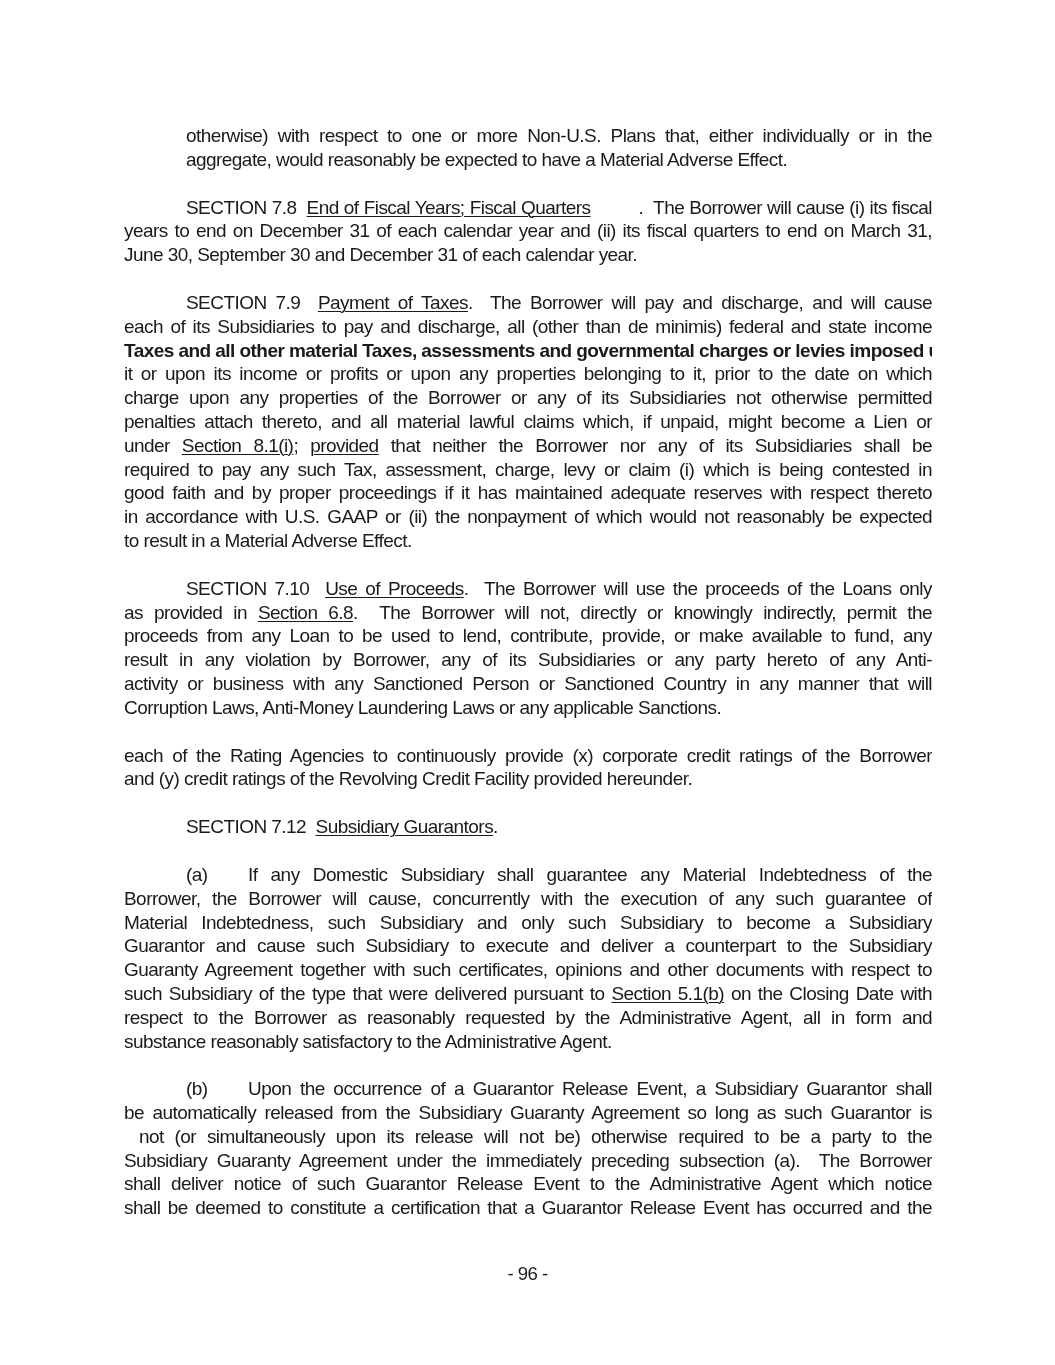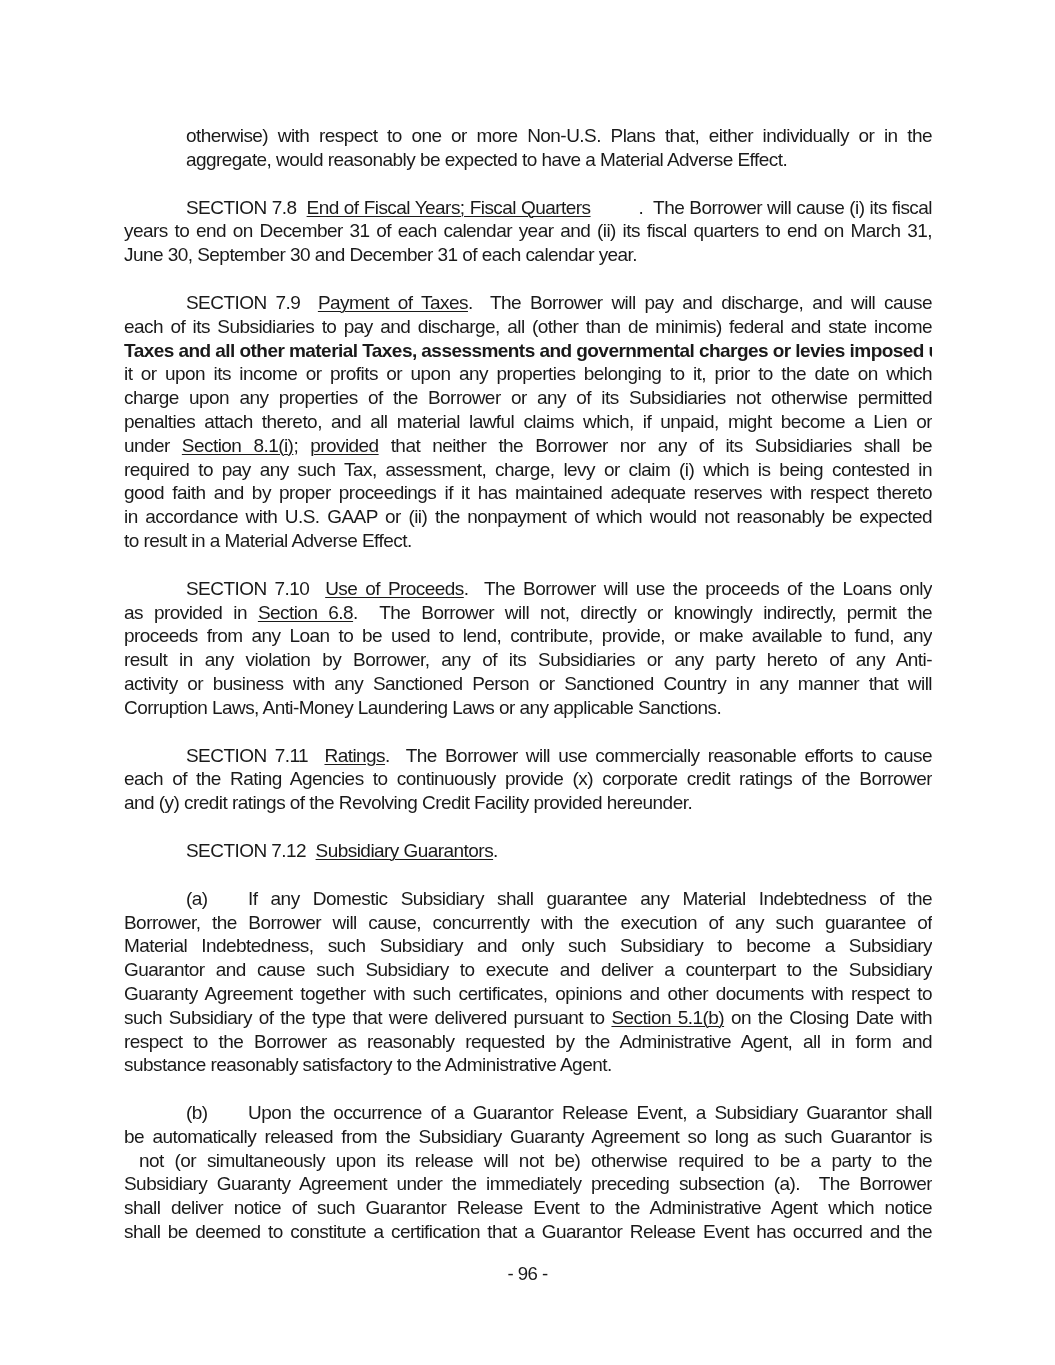--- a/index.html
+++ b/index.html
@@ -94,21 +94,20 @@
   <div class="para">
     <span class="line indent" style="white-space: pre;"><span style="white-space: pre;"><span style="white-space: pre;">SECTION 7.10</span>&nbsp;&nbsp;<span class="u" style="white-space: pre;">Use of Proceeds</span><span style="white-space: pre;">.  The Borrower will use the proceeds of the Loans only</span></span></span>
     <span class="line" style="white-space: pre;"><span style="white-space: pre;"><span style="white-space: pre;">as provided in </span><span class="u" style="white-space: pre;">Section 6.8</span><span style="white-space: pre;">.  The Borrower will not, directly or knowingly indirectly, permit the</span></span></span>
     <span class="line" style="white-space: pre;"><span style="white-space: pre;">proceeds from any Loan to be used to lend, contribute, provide, or make available to fund, any</span></span>
     <span class="line" style="white-space: pre;"><span style="white-space: pre;">result in any violation by Borrower, any of its Subsidiaries or any party hereto of any Anti-</span></span>
     <span class="line" style="white-space: pre;"><span style="white-space: pre;">activity or business with any Sanctioned Person or Sanctioned Country in any manner that will</span></span>
     <span class="line last" style="white-space: pre;">Corruption Laws, Anti-Money Laundering Laws or any applicable Sanctions.</span>
   </div>
 
   <div class="para">
-    <span class="line indent" style="white-space: pre;"><span style="white-space: pre;"><span style="white-space: pre;">SECTION 7.11</span>&nbsp;&nbsp;<span class="u" style="white-space: pre;">Ratings</span><span style="white-space: pre;">.  The Borrower will use commercially reasonable efforts to cause</span></span></span>
     <span class="line" style="white-space: pre;"><span style="white-space: pre;">each of the Rating Agencies to continuously provide (x) corporate credit ratings of the Borrower</span></span>
     <span class="line last" style="white-space: pre;">and (y) credit ratings of the Revolving Credit Facility provided hereunder.</span>
   </div>
 
   <div class="para">
     <span class="line indent last" style="white-space: pre;"><span style="white-space: pre;">SECTION 7.12</span>&nbsp;&nbsp;<span class="u" style="white-space: pre;">Subsidiary Guarantors</span><span style="white-space: pre;">.</span></span>
   </div>
 
   <div class="para">
     <span class="line indent" style="display: flex; justify-content: flex-start; white-space: pre;"><span style="display: inline-block; width: 62px; flex: 0 0 auto; white-space: pre;">(a)</span><span style="flex: 1 1 0%; text-align: justify; text-align-last: justify; white-space: pre;">If any Domestic Subsidiary shall guarantee any Material Indebtedness of the</span></span>

